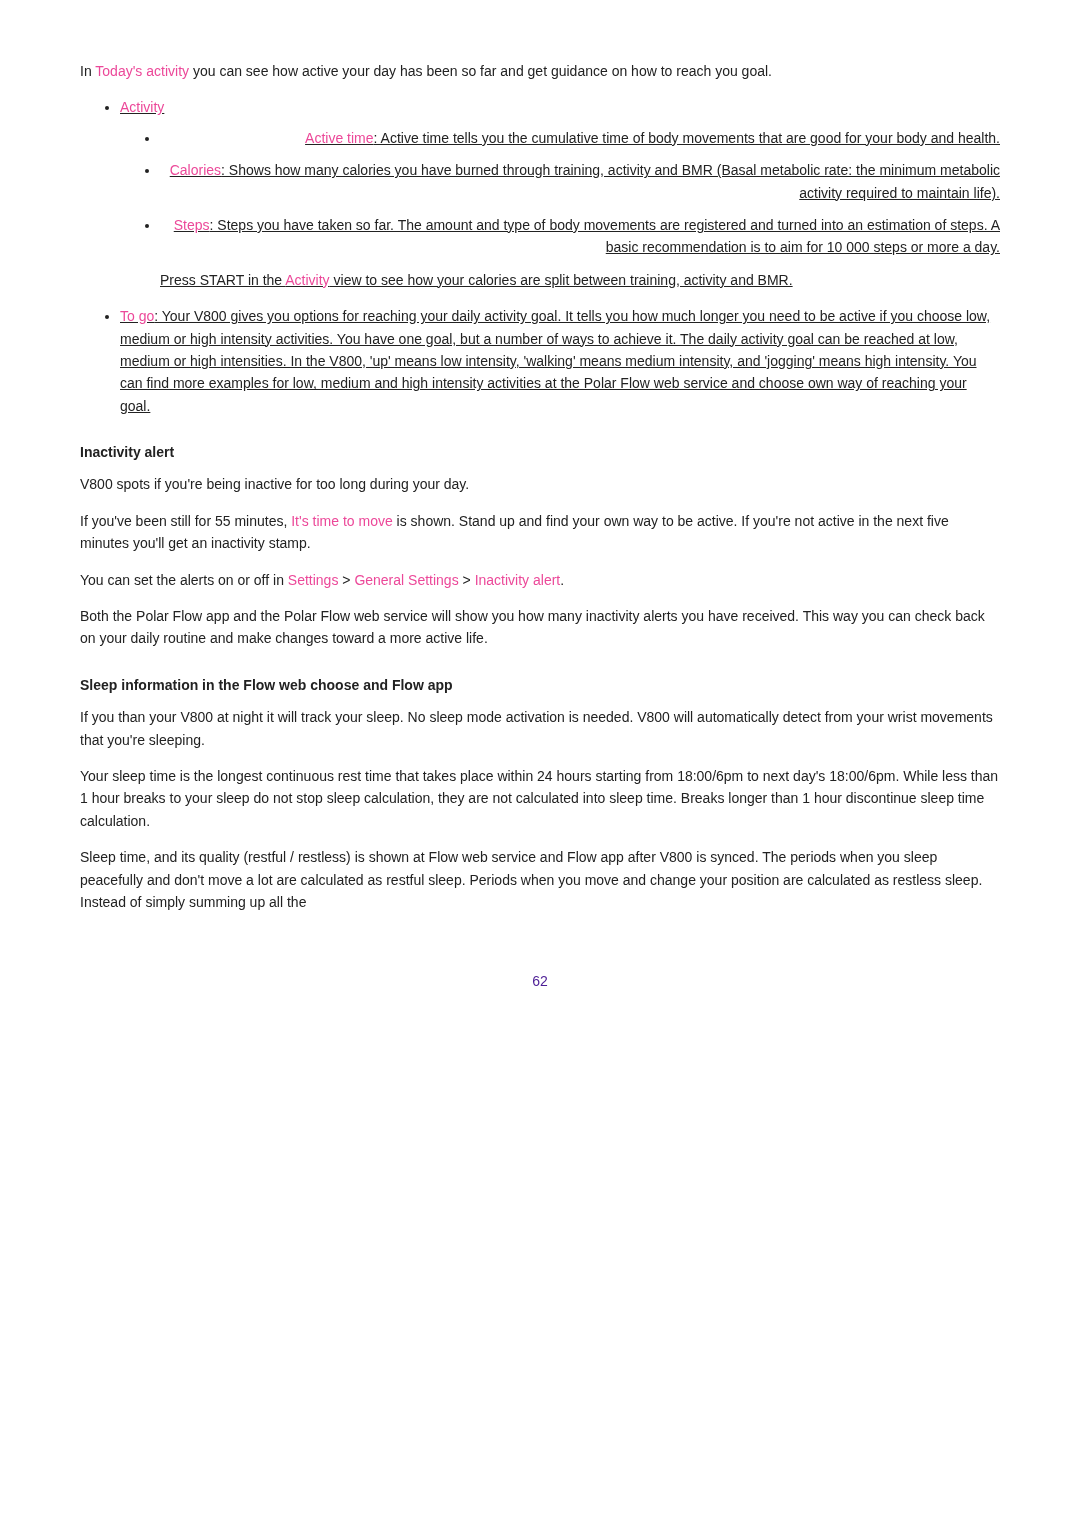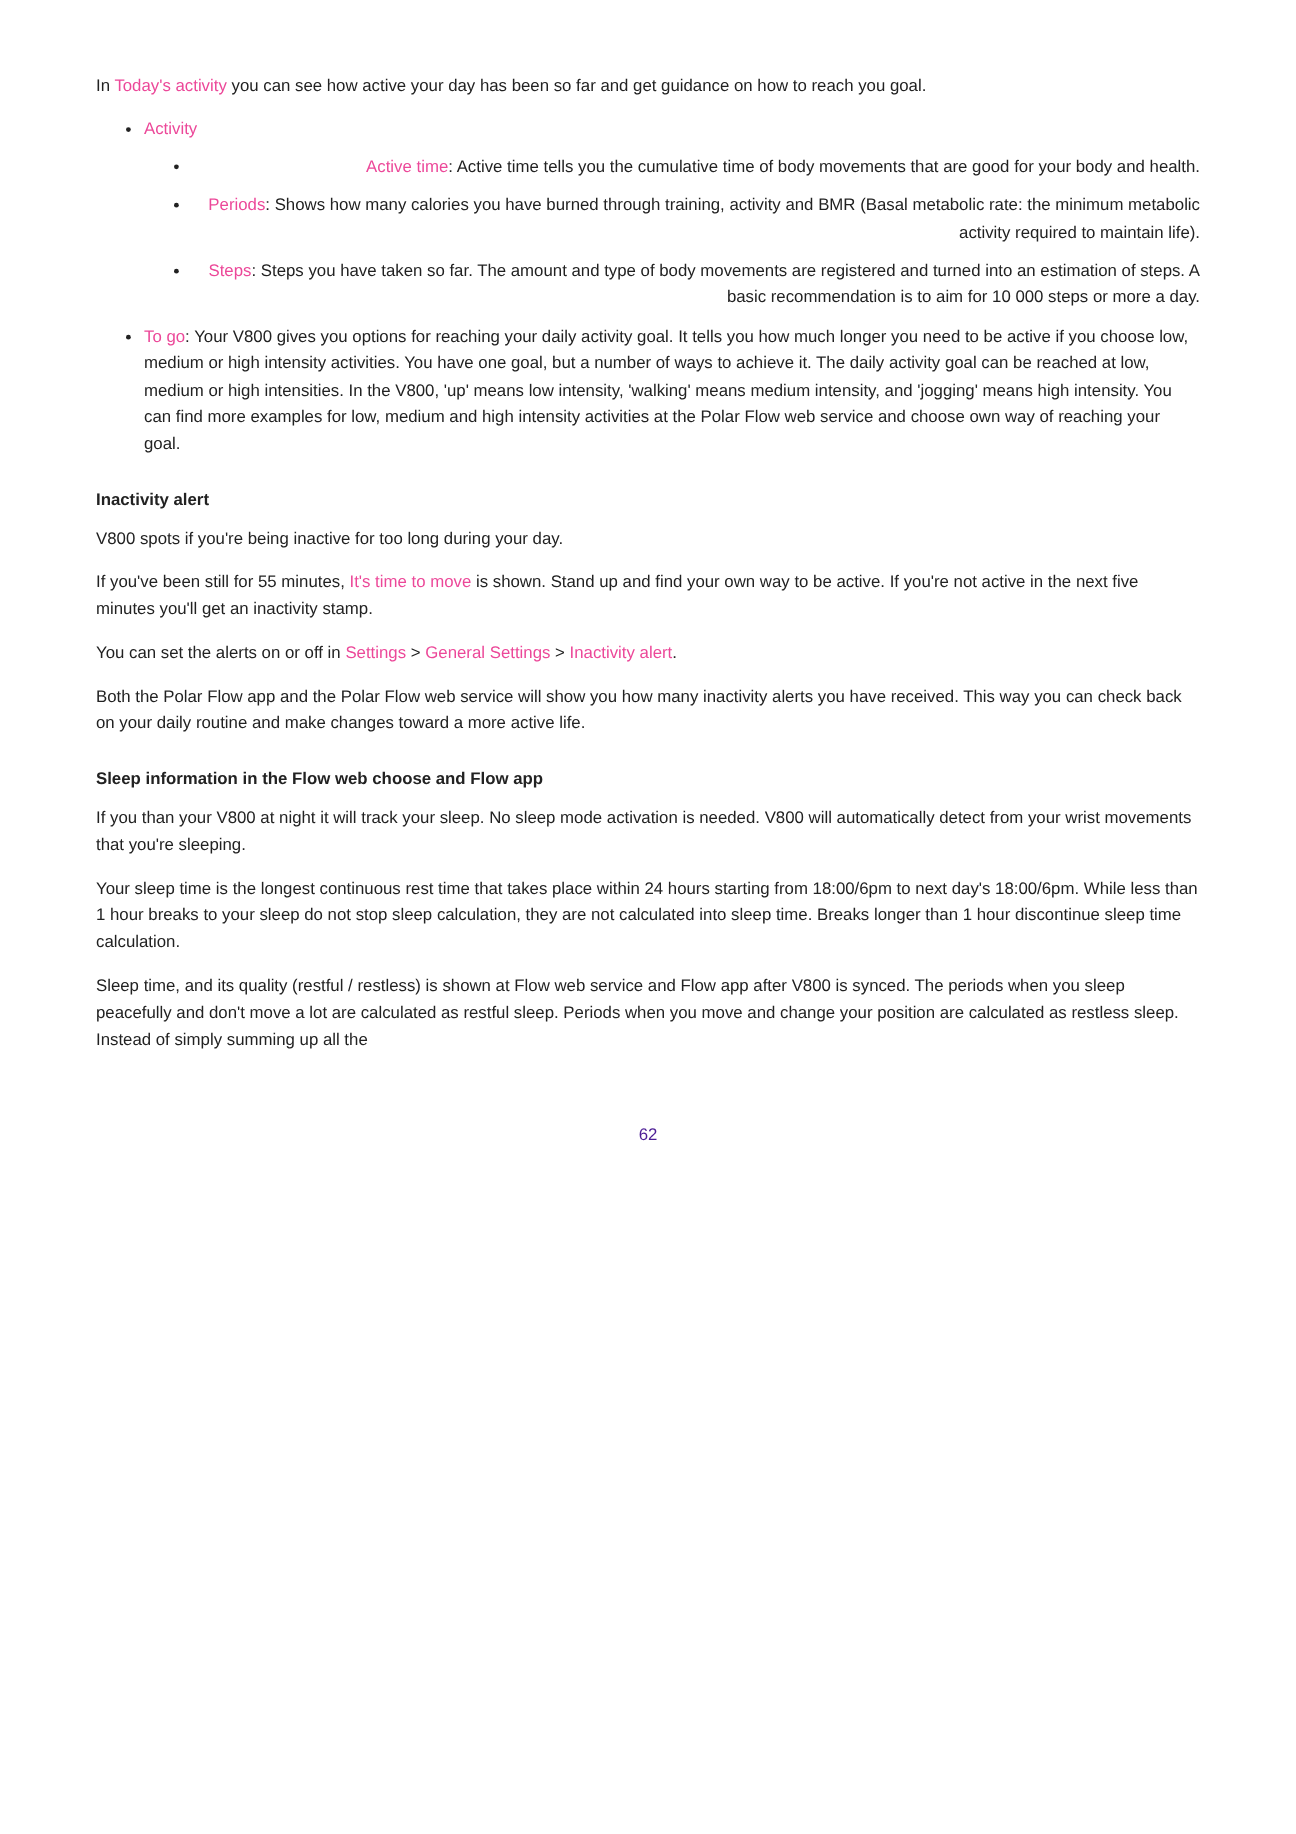--- a/index.html
+++ b/index.html
@@ -32,20 +32,21 @@
       font-weight: bold;
       font-size: 14px;
       margin-bottom: 10px;
       margin-top: 24px;
     }
 
     ul.level1 {
       list-style: disc;
       padding-left: 40px;
       margin-bottom: 14px;
+      text-decoration: underline;
     }
 
     ul.level2 {
       list-style: disc;
       padding-left: 40px;
       margin-top: 8px;
       margin-bottom: 6px;
       text-align: right;
     }
 
@@ -84,28 +85,31 @@
 
   <li>
     <a class="link-blue">Activity</a>
 
     
     <ul class="level2">
       <li>
         <a class="link-blue">Active time</a><span>: Active time tells you the cumulative time of body movements that are good for your body and health.</span>
       </li>
       <li>
-        <a class="link-blue">Periods</a><span>: Shows how many calories you have burned through training, activity and BMR (Basal metabolic rate: the minimum metabolic activity required to maintain life).</span>
+        <a class="link-blue">Calories</a><span>: Shows how many calories you have burned through training, activity and BMR (Basal metabolic rate: the minimum metabolic activity required to maintain life).</span>
       </li>
       <li>
         <a class="link-blue">Steps</a><span>: Steps you have taken so far. The amount and type of body movements are registered and turned into an estimation of steps. A basic recommendation is to aim for 10 000 steps or more a day.</span>
       </li>
     </ul>
 
     
+    <div class="sub-note">
+      <span>Press START in the </span><a class="link-blue">Activity</a><span> view to see how your calories are split between training, activity and BMR.</span>
+    </div>
   </li>
 
   <li>
     <a class="link-blue">To go</a><span>: Your V800 gives you options for reaching your daily activity goal. It tells you how much longer you need to be active if you choose low, medium or high intensity activities. You have one goal, but a number of ways to achieve it. The daily activity goal can be reached at low, medium or high intensities. In the V800, 'up' means low intensity, 'walking' means medium intensity, and 'jogging' means high intensity. You can find more examples for low, medium and high intensity activities at the Polar Flow web service and choose own way of reaching your goal.</span>
   </li>
 
 </ul>
 
 <p class="section-heading">Inactivity alert</p>
 

